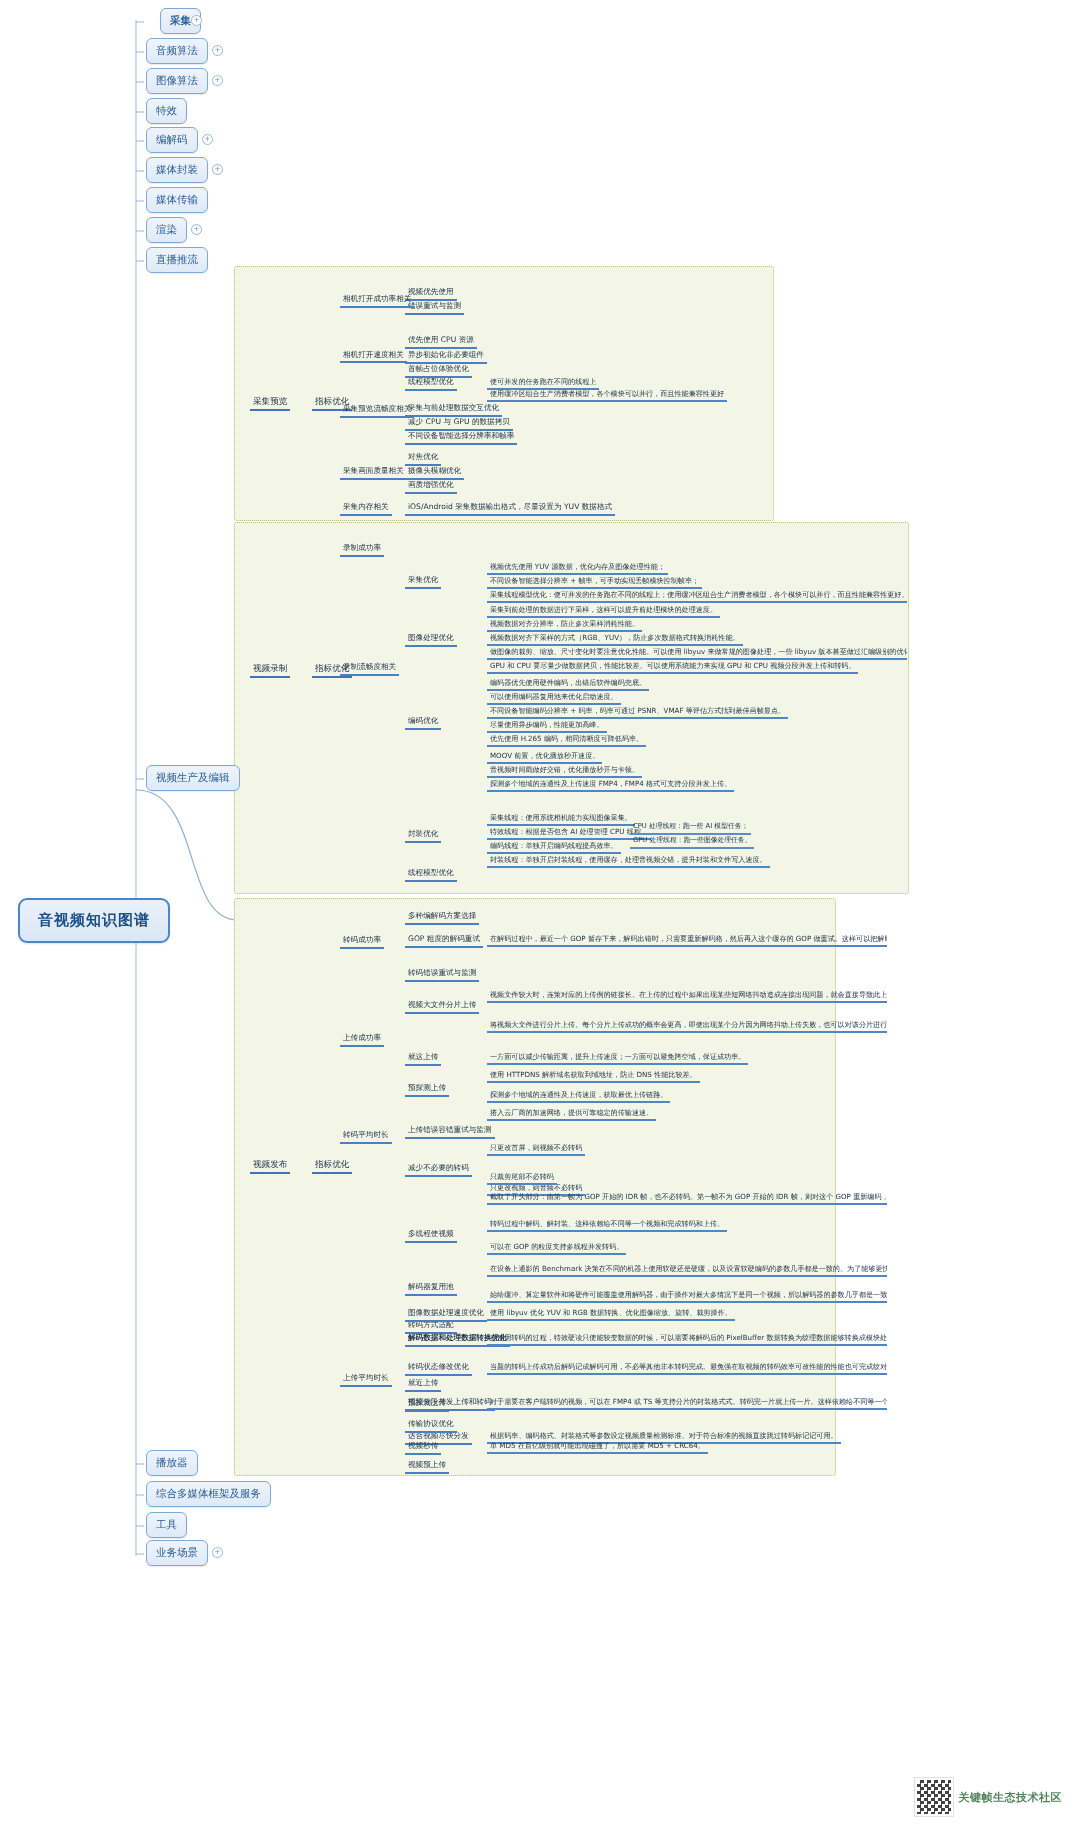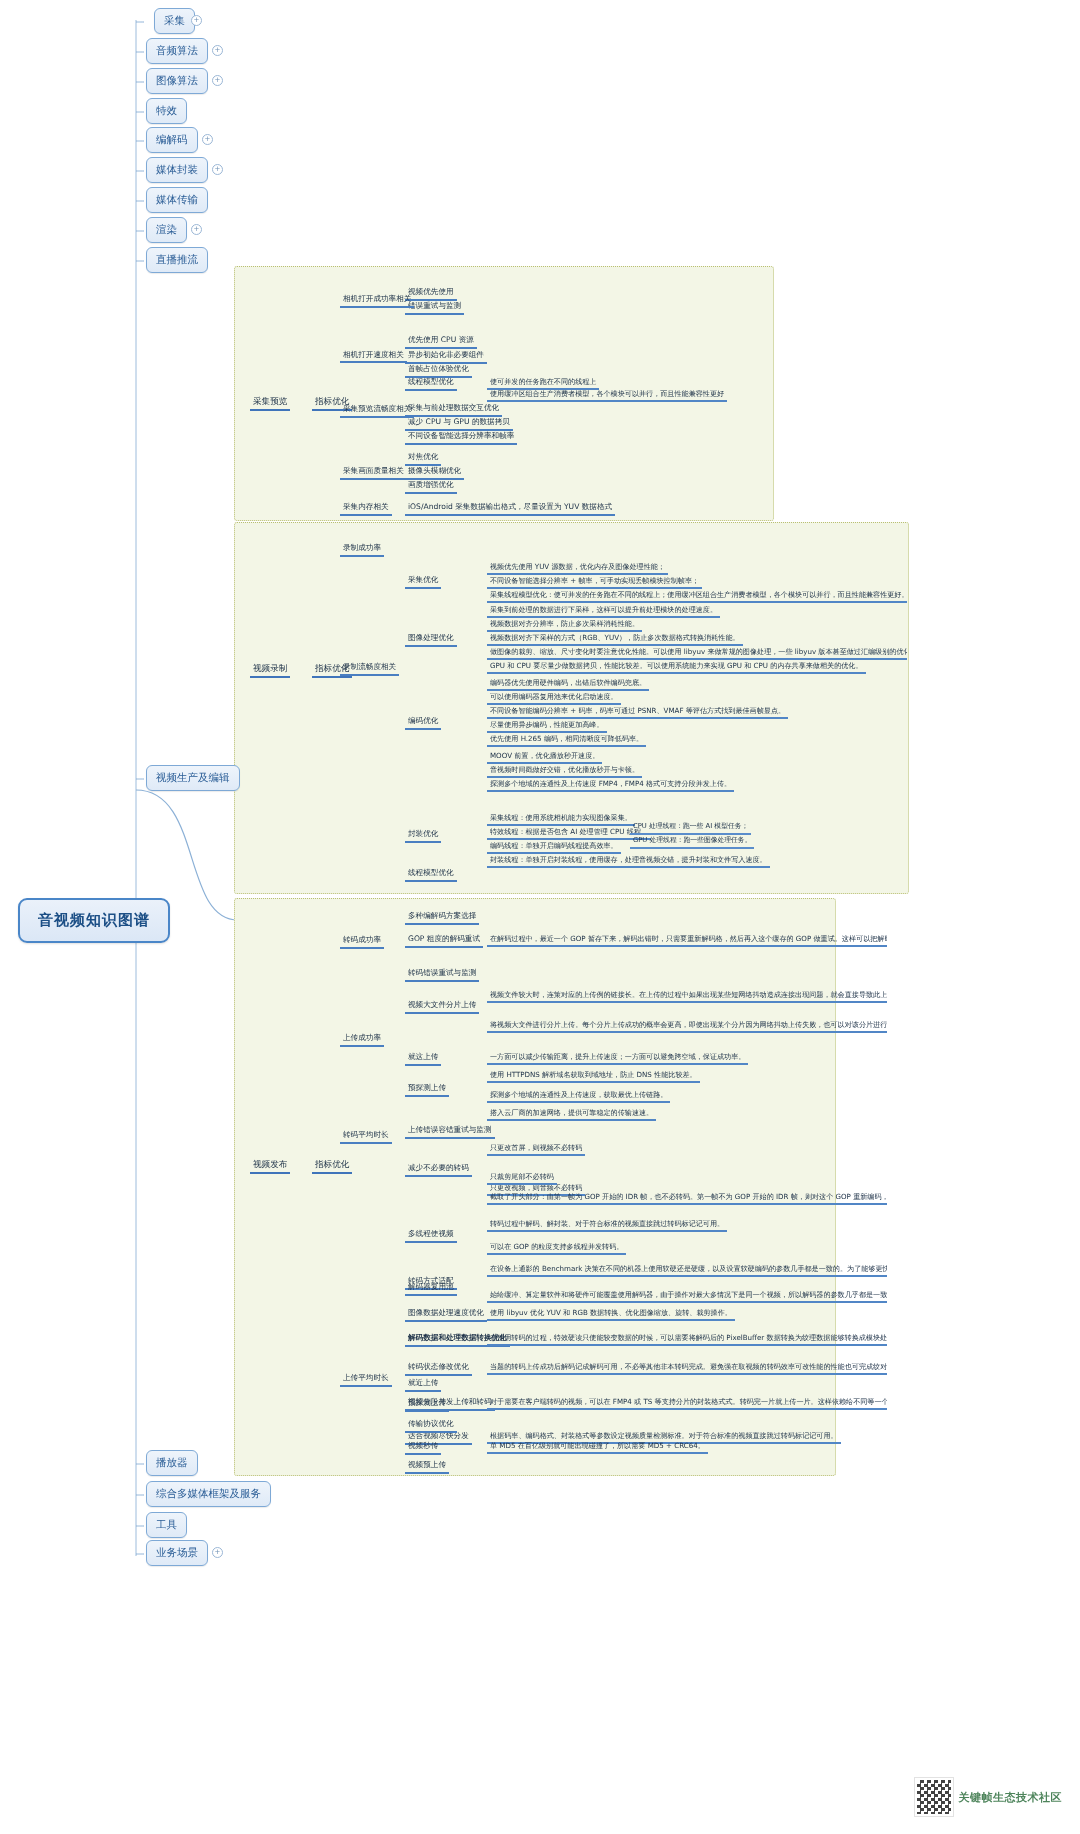--- a/index.html
+++ b/index.html
@@ -176,21 +176,21 @@
       <path d="M336,1381 C372.3,1381 359.1,1406 402,1406" stroke="#8bb0d6" fill="none" stroke-width="1"></path>
       <path d="M336,1381 C372.3,1381 359.1,1427 402,1427" stroke="#8bb0d6" fill="none" stroke-width="1"></path>
       <path d="M336,1381 C372.3,1381 359.1,1449 402,1449" stroke="#8bb0d6" fill="none" stroke-width="1"></path>
       <path d="M401,1449 C446.65,1449 430.05,1449 484,1449" stroke="#8bb0d6" fill="none" stroke-width="1"></path>
       <path d="M336,1381 C372.3,1381 359.1,1468 402,1468" stroke="#8bb0d6" fill="none" stroke-width="1"></path>
     </svg>
 <div class="group" style="left: 234px; top: 266px; width: 540px; height: 255px;"></div>
     <div class="group" style="left: 234px; top: 522px; width: 675px; height: 372px;"></div>
     <div class="group" style="left: 234px; top: 898px; width: 602px; height: 578px;"></div>
     <div class="node root" style="left: 18px; top: 898px;">音视频知识图谱</div>
-    <div class="node lv1" style="left: 154px; top: 8px;">采集</div>
+    <div class="node lv1" style="left: 160px; top: 8px; font-weight: bold;">采集</div>
     <div class="plus" style="left: 191px; top: 15px;">+</div>
     <div class="node lv1" style="left: 146px; top: 38px;">音频算法</div>
     <div class="plus" style="left: 212px; top: 45px;">+</div>
     <div class="node lv1" style="left: 146px; top: 68px;">图像算法</div>
     <div class="plus" style="left: 212px; top: 75px;">+</div>
     <div class="node lv1" style="left: 146px; top: 98px;">特效</div>
     <div class="node lv1" style="left: 146px; top: 127px;">编解码</div>
     <div class="plus" style="left: 202px; top: 134px;">+</div>
     <div class="node lv1" style="left: 146px; top: 157px;">媒体封装</div>
     <div class="plus" style="left: 212px; top: 164px;">+</div>
@@ -232,21 +232,21 @@
     <div class="node lv3" style="left: 340px; top: 662px;">录制流畅度相关</div>
     <div class="node lv3" style="left: 405px; top: 575px;">采集优化</div>
     <div class="node lv4" style="left: 487px; top: 562px; max-width: 420px; white-space: nowrap; overflow: hidden; text-overflow: clip;">视频优先使用 YUV 源数据，优化内存及图像处理性能；</div>
     <div class="node lv4" style="left: 487px; top: 576px; max-width: 420px; white-space: nowrap; overflow: hidden; text-overflow: clip;">不同设备智能选择分辨率 + 帧率，可手动实现丢帧模块控制帧率；</div>
     <div class="node lv4" style="left: 487px; top: 590px; max-width: 420px; white-space: nowrap; overflow: hidden; text-overflow: clip;">采集线程模型优化：使可并发的任务跑在不同的线程上；使用缓冲区组合生产消费者模型，各个模块可以并行，而且性能兼容性更好。</div>
     <div class="node lv3" style="left: 405px; top: 633px;">图像处理优化</div>
     <div class="node lv4" style="left: 487px; top: 605px; max-width: 420px; white-space: nowrap; overflow: hidden; text-overflow: clip;">采集到前处理的数据进行下采样，这样可以提升前处理模块的处理速度。</div>
     <div class="node lv4" style="left: 487px; top: 619px; max-width: 420px; white-space: nowrap; overflow: hidden; text-overflow: clip;">视频数据对齐分辨率，防止多次采样消耗性能。</div>
     <div class="node lv4" style="left: 487px; top: 633px; max-width: 420px; white-space: nowrap; overflow: hidden; text-overflow: clip;">视频数据对齐下采样的方式（RGB、YUV），防止多次数据格式转换消耗性能。</div>
     <div class="node lv4" style="left: 487px; top: 647px; max-width: 420px; white-space: nowrap; overflow: hidden; text-overflow: clip;">做图像的裁剪、缩放、尺寸变化时要注意优化性能。可以使用 libyuv 来做常规的图像处理，一些 libyuv 版本甚至做过汇编级别的优化来提升图像处理的性能。</div>
-    <div class="node lv4" style="left: 487px; top: 661px; max-width: 420px; white-space: nowrap; overflow: hidden; text-overflow: clip;">GPU 和 CPU 要尽量少做数据拷贝，性能比较差。可以使用系统能力来实现 GPU 和 CPU 的内存共享来做相关的优化。</div>
+    <div class="node lv4" style="left: 487px; top: 661px; max-width: 420px; white-space: nowrap; overflow: hidden; text-overflow: clip;">GPU 和 CPU 要尽量少做数据拷贝，性能比较差。可以使用系统能力来实现 GPU 和 CPU 视频分段并发上传和转码。</div>
     <div class="node lv3" style="left: 405px; top: 716px;">编码优化</div>
     <div class="node lv4" style="left: 487px; top: 678px; max-width: 420px; white-space: nowrap; overflow: hidden; text-overflow: clip;">编码器优先使用硬件编码，出错后软件编码兜底。</div>
     <div class="node lv4" style="left: 487px; top: 692px; max-width: 420px; white-space: nowrap; overflow: hidden; text-overflow: clip;">可以使用编码器复用池来优化启动速度。</div>
     <div class="node lv4" style="left: 487px; top: 706px; max-width: 420px; white-space: nowrap; overflow: hidden; text-overflow: clip;">不同设备智能编码分辨率 + 码率，码率可通过 PSNR、VMAF 等评估方式找到最佳画帧显点。</div>
     <div class="node lv4" style="left: 487px; top: 720px; max-width: 420px; white-space: nowrap; overflow: hidden; text-overflow: clip;">尽量使用异步编码，性能更加高峰。</div>
     <div class="node lv4" style="left: 487px; top: 734px; max-width: 420px; white-space: nowrap; overflow: hidden; text-overflow: clip;">优先使用 H.265 编码，相同清晰度可降低码率。</div>
     <div class="node lv3" style="left: 405px; top: 829px;">封装优化</div>
     <div class="node lv4" style="left: 487px; top: 751px; max-width: 420px; white-space: nowrap; overflow: hidden; text-overflow: clip;">MOOV 前置，优化播放秒开速度。</div>
     <div class="node lv4" style="left: 487px; top: 765px; max-width: 420px; white-space: nowrap; overflow: hidden; text-overflow: clip;">音视频时间戳做好交错，优化播放秒开与卡顿。</div>
     <div class="node lv4" style="left: 487px; top: 779px; max-width: 420px; white-space: nowrap; overflow: hidden; text-overflow: clip;">探测多个地域的连通性及上传速度 FMP4，FMP4 格式可支持分段并发上传。</div>
@@ -275,23 +275,23 @@
     <div class="node lv4" style="left: 487px; top: 1090px; max-width: 400px; white-space: nowrap; overflow: hidden; text-overflow: clip;">探测多个地域的连通性及上传速度，获取最优上传链路。</div>
     <div class="node lv4" style="left: 487px; top: 1108px; max-width: 400px; white-space: nowrap; overflow: hidden; text-overflow: clip; text-align: right;">搭入云厂商的加速网络，提供可靠稳定的传输速速。</div>
     <div class="node lv3" style="left: 405px; top: 1125px;">上传错误容错重试与监测</div>
     <div class="node lv3" style="left: 340px; top: 1130px;">转码平均时长</div>
     <div class="node lv3" style="left: 405px; top: 1163px;">减少不必要的转码</div>
     <div class="node lv4" style="left: 487px; top: 1143px; max-width: 400px; white-space: nowrap; overflow: hidden; text-overflow: clip;">只更改首屏，则视频不必转码</div>
     <div class="node lv4" style="left: 487px; top: 1183px; max-width: 400px; white-space: nowrap; overflow: hidden; text-overflow: clip;">只更改视频，则音频不必转码</div>
     <div class="node lv4" style="left: 487px; top: 1172px; max-width: 400px; white-space: nowrap; overflow: hidden; text-overflow: clip;">只裁剪尾部不必转码</div>
     <div class="node lv4" style="left: 487px; top: 1192px; max-width: 400px; white-space: nowrap; overflow: hidden; text-overflow: clip;">截取了开头部分：由第一帧为 GOP 开始的 IDR 帧，也不必转码。第一帧不为 GOP 开始的 IDR 帧，则对这个 GOP 重新编码，后续的 GOP 不做转码，转封装即可。</div>
     <div class="node lv3" style="left: 405px; top: 1229px;">多线程使视频</div>
-    <div class="node lv4" style="left: 487px; top: 1219px; max-width: 400px; white-space: nowrap; overflow: hidden; text-overflow: clip;">转码过程中解码、解封装、对于符合标准的视频直接跳过转码标记记可用。</div>
+    <div class="node lv4" style="left: 487px; top: 1219px; max-width: 400px; white-space: nowrap; overflow: hidden; text-overflow: clip;">转码过程中解码、解封装、这样依赖给不同等一个视频和完成转码和上传。</div>
     <div class="node lv4" style="left: 487px; top: 1242px; max-width: 400px; white-space: nowrap; overflow: hidden; text-overflow: clip;">可以在 GOP 的粒度支持多线程并发转码。</div>
-    <div class="node lv3" style="left: 405px; top: 1276px;">转码方式适配</div>
+    <div class="node lv3" style="left: 405px; top: 1320px;">转码方式适配</div>
     <div class="node lv4" style="left: 487px; top: 1264px; max-width: 400px; white-space: nowrap; overflow: hidden; text-overflow: clip;">在设备上通影的 Benchmark 决策在不同的机器上使用软硬还是硬缓，以及设置软硬编码的参数几手都是一致的。为了能够更快的获取解码器，可以实现一个解码器复用池来优化解码器的使用性能。</div>
     <div class="node lv3" style="left: 405px; top: 1282px;">解码器复用池</div>
     <div class="node lv4" style="left: 487px; top: 1290px; max-width: 400px; white-space: nowrap; overflow: hidden; text-overflow: clip;">始绘缓冲、算定量软件和将硬件可能覆盖使用解码器，由于操作对最大多情况下是同一个视频，所以解码器的参数几乎都是一致的。为了能够更快的获取解码器，可以实现一个解码器复用池来优化解码器的使用性能。</div>
     <div class="node lv3" style="left: 405px; top: 1308px;">图像数据处理速度优化</div>
     <div class="node lv4" style="left: 487px; top: 1308px; max-width: 400px; white-space: nowrap; overflow: hidden; text-overflow: clip;">使用 libyuv 优化 YUV 和 RGB 数据转换、优化图像缩放、旋转、裁剪操作。</div>
     <div class="node lv3" style="left: 405px; top: 1333px; font-weight: bold;">解码数据和处理数据转换优化</div>
     <div class="node lv4" style="left: 487px; top: 1333px; max-width: 400px; white-space: nowrap; overflow: hidden; text-overflow: clip;">在使用转码的过程，特效硬读只使能较变数据的时候，可以需要将解码后的 PixelBuffer 数据转换为纹理数据能够转换成模块处理。特效硬读也理后回来又复硬回 PixelBuffer，使用 imageReader 替代 glReadPixels 来优化转换速度。</div>
     <div class="node lv3" style="left: 405px; top: 1362px;">转码状态修改优化</div>
     <div class="node lv4" style="left: 487px; top: 1362px; max-width: 400px; white-space: nowrap; overflow: hidden; text-overflow: clip;">当题的转码上传成功后解码记成解码可用，不必等其他非本转码完成。避免强在取视频的转码效率可改性能的性能也可完成纹对位码不完成，来完成转码到结的源始规模。</div>
     <div class="node lv3" style="left: 405px; top: 1397px;">视频分段并发上传和转码</div>

